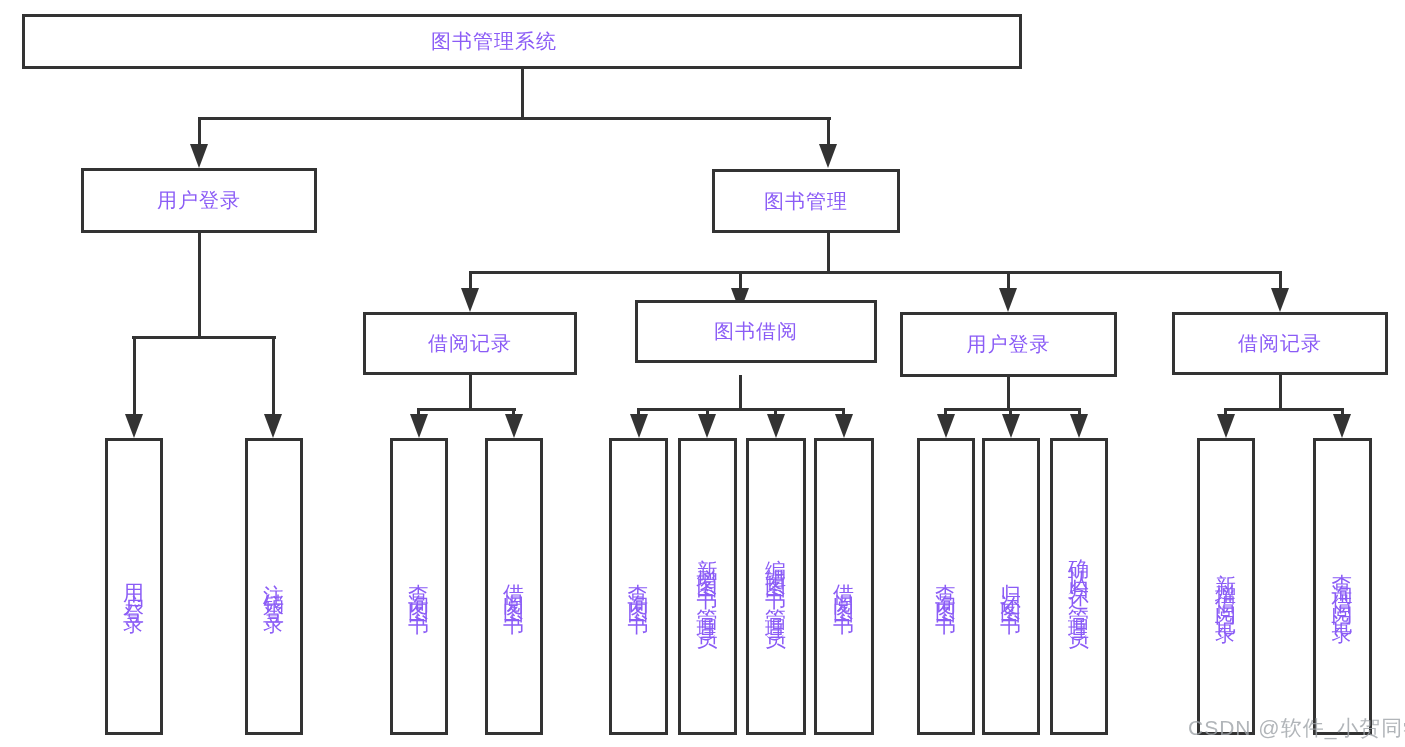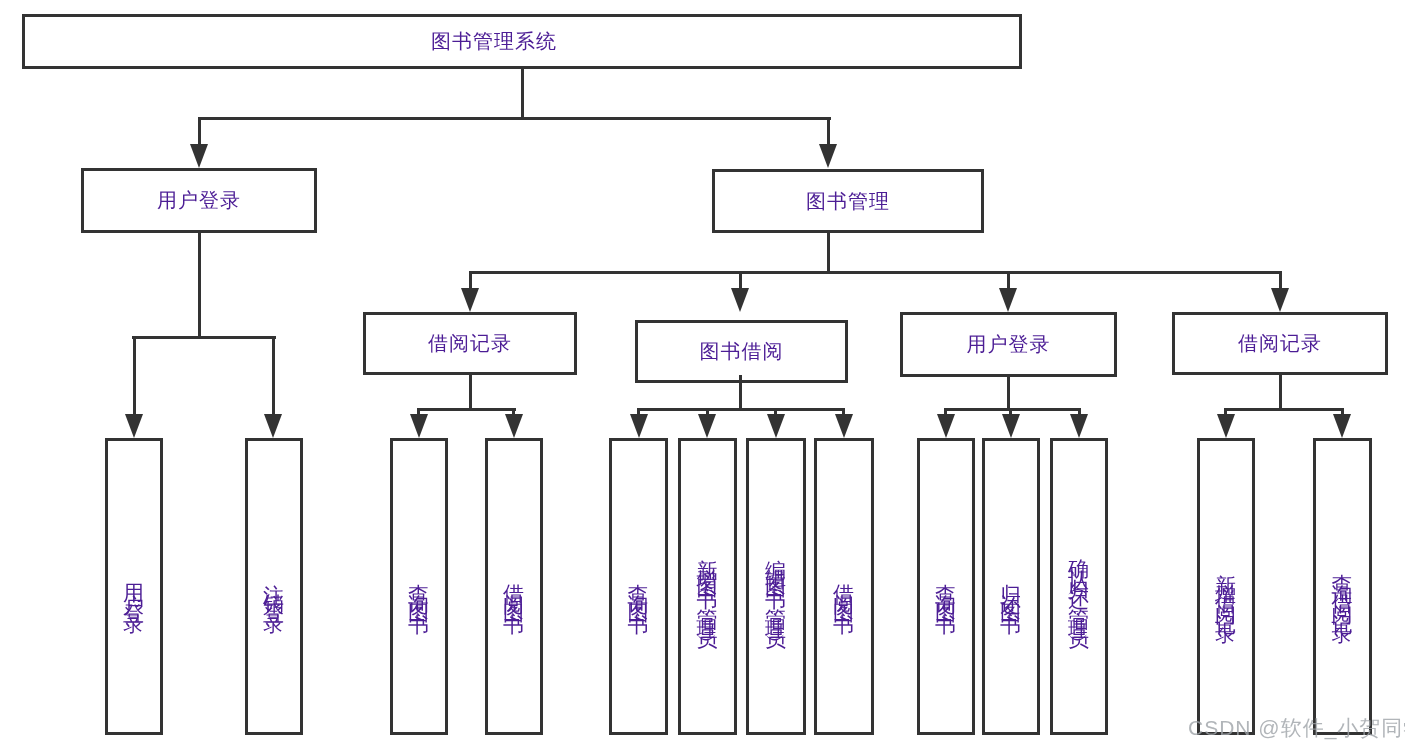--- a/index.html
+++ b/index.html
@@ -11,21 +11,21 @@
     overflow:hidden;
   }
   .box{
     position:absolute;
     box-sizing:border-box;
     border:3px solid #333;
     background:#fff;
     display:flex;
     align-items:center;
     justify-content:center;
-    color:#4c1d95;
+    color:#8b5cf6;
   }
   .hbox{font-size:20px;letter-spacing:1px;}
   .vbox{font-size:21px;}
   .vbox .vtext{
     writing-mode:vertical-rl;
     text-orientation:mixed;
     letter-spacing:10px;
     line-height:1;
     white-space:nowrap;
   }
@@ -61,21 +61,21 @@
   <div class="line" style="left:521px;top:69px;width:3px;height:49px"></div>
   <div class="line" style="left:198px;top:117px;width:633px;height:3px"></div>
   <div class="line" style="left:198px;top:117px;width:3px;height:32px"></div>
   <div class="arrow" style="left:190px;top:144px"></div>
   <div class="line" style="left:827px;top:117px;width:3px;height:32px"></div>
   <div class="arrow" style="left:819px;top:144px"></div>
 
   <div class="box hbox" style="left:81px;top:168px;width:236px;height:65px">
     <span>用户登录</span>
   </div>
-  <div class="box hbox" style="left:712px;top:169px;width:272px;height:64px">
+  <div class="box hbox" style="left:712px;top:169px;width:188px;height:64px">
     <span>图书管理</span>
   </div>
 
   <div class="line" style="left:198px;top:233px;width:3px;height:103px"></div>
   <div class="line" style="left:132px;top:336px;width:144px;height:3px"></div>
   <div class="line" style="left:133px;top:336px;width:3px;height:84px"></div>
   <div class="arrow" style="left:125px;top:414px"></div>
   <div class="line" style="left:272px;top:336px;width:3px;height:84px"></div>
   <div class="arrow" style="left:264px;top:414px"></div>
 
@@ -86,21 +86,21 @@
   <div class="line" style="left:739px;top:271px;width:3px;height:22px"></div>
   <div class="arrow" style="left:731px;top:288px"></div>
   <div class="line" style="left:1007px;top:271px;width:3px;height:22px"></div>
   <div class="arrow" style="left:999px;top:288px"></div>
   <div class="line" style="left:1279px;top:271px;width:3px;height:22px"></div>
   <div class="arrow" style="left:1271px;top:288px"></div>
 
   <div class="box hbox" style="left:363px;top:312px;width:214px;height:63px">
     <span>借阅记录</span>
   </div>
-  <div class="box hbox" style="left:635px;top:320px;width:213px;height:63px">
+  <div class="box hbox" style="left:635px;top:300px;width:242px;height:63px">
     <span>图书借阅</span>
   </div>
   <div class="box hbox" style="left:900px;top:312px;width:217px;height:65px">
     <span>用户登录</span>
   </div>
   <div class="box hbox" style="left:1172px;top:312px;width:216px;height:63px">
     <span>借阅记录</span>
   </div>
 
   <div class="line" style="left:469px;top:375px;width:3px;height:33px"></div>

